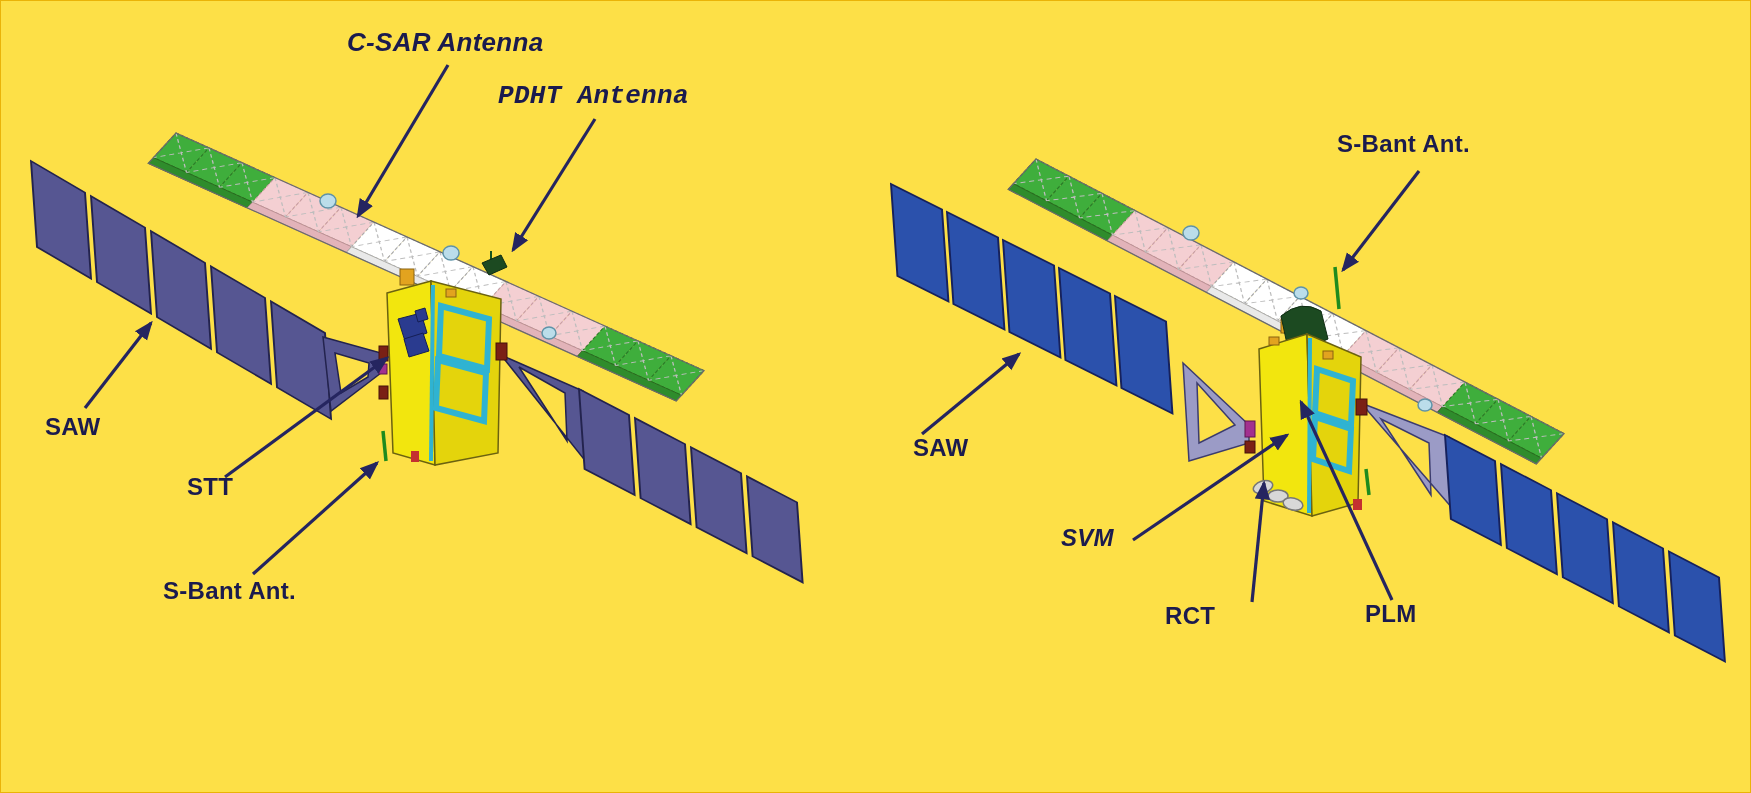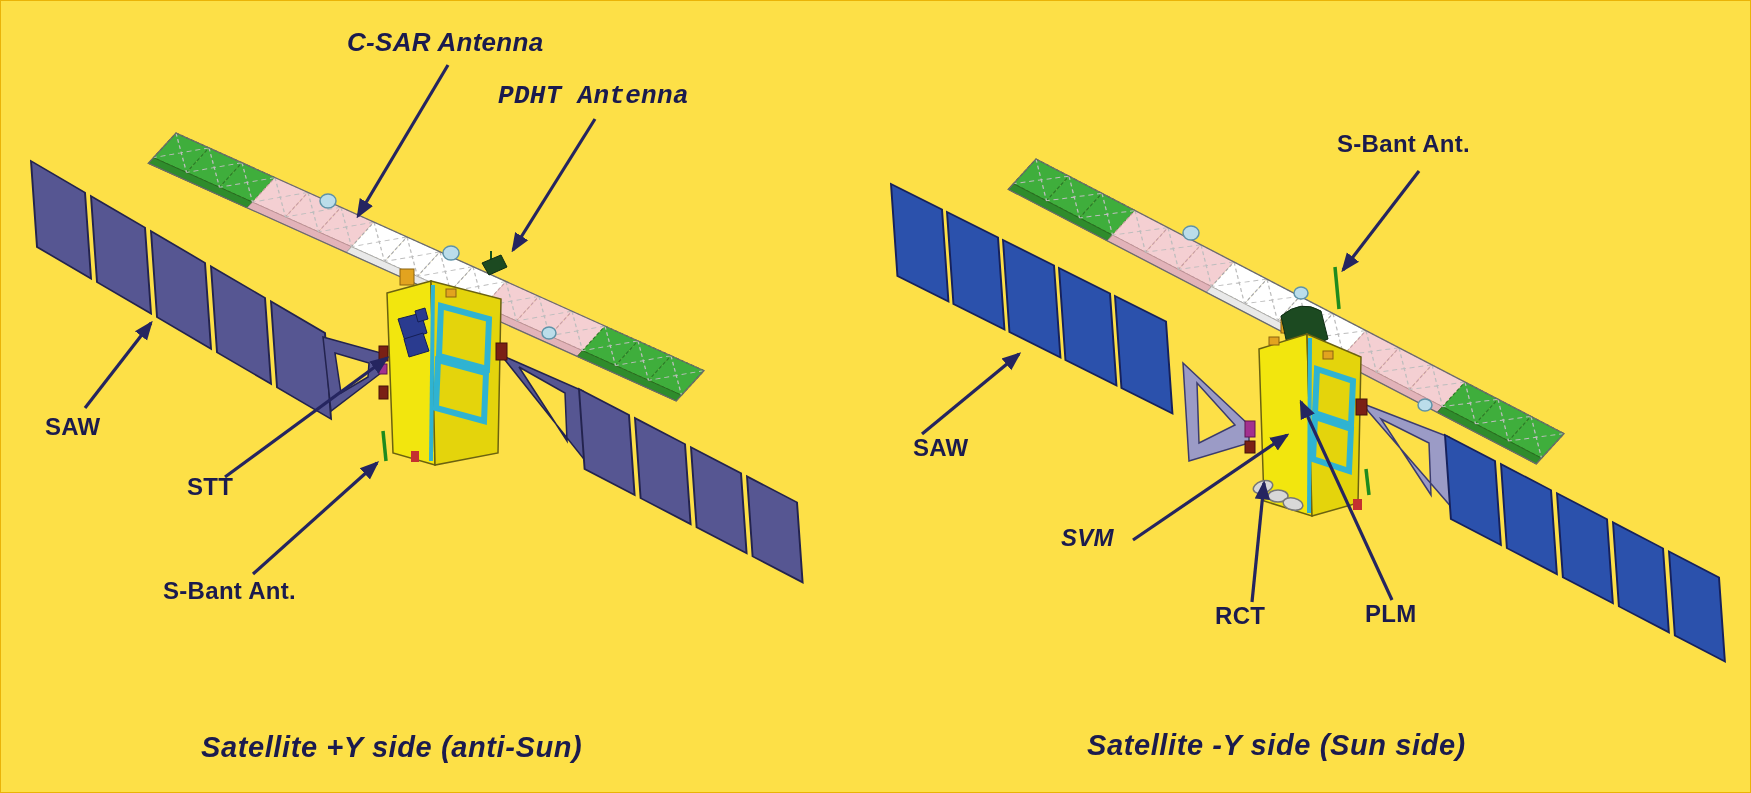--- a/index.html
+++ b/index.html
@@ -211,22 +211,20 @@
         <line class="arrow" marker-end="url(#ah)" x1="1391" y1="599" x2="1300" y2="401"></line>
       </g>
     </g>
   </svg>
 
   <div class="lbl it" style="left:346px;top:28px;">C-SAR Antenna</div>
   <div class="lbl it" style="left:497px;top:82px;font-family:Liberation Mono, monospace;">PDHT Antenna</div>
   <div class="lbl" style="left:44px;top:413px;">SAW</div>
   <div class="lbl" style="left:162px;top:473px;margin-left:24px;">STT</div>
   <div class="lbl" style="left:162px;top:577px;">S-Bant Ant.</div>
-  <div class="lbl caption" style="left:200px;top:731px;">Satellite +Y side (anti-Sun)</div>
 
   <div class="lbl" style="left:1336px;top:130px;">S-Bant Ant.</div>
   <div class="lbl" style="left:912px;top:434px;">SAW</div>
   <div class="lbl" style="left:1060px;top:524px;font-style:italic;">SVM</div>
-  <div class="lbl" style="left:1214px;top:602px;">RCT</div>
+  <div class="lbl" style="left:1164px;top:602px;">RCT</div>
   <div class="lbl" style="left:1364px;top:600px;">PLM</div>
-  <div class="lbl caption" style="left:1086px;top:729px;">Satellite -Y side (Sun side)</div>
 
 </div>
 
 </body></html>

